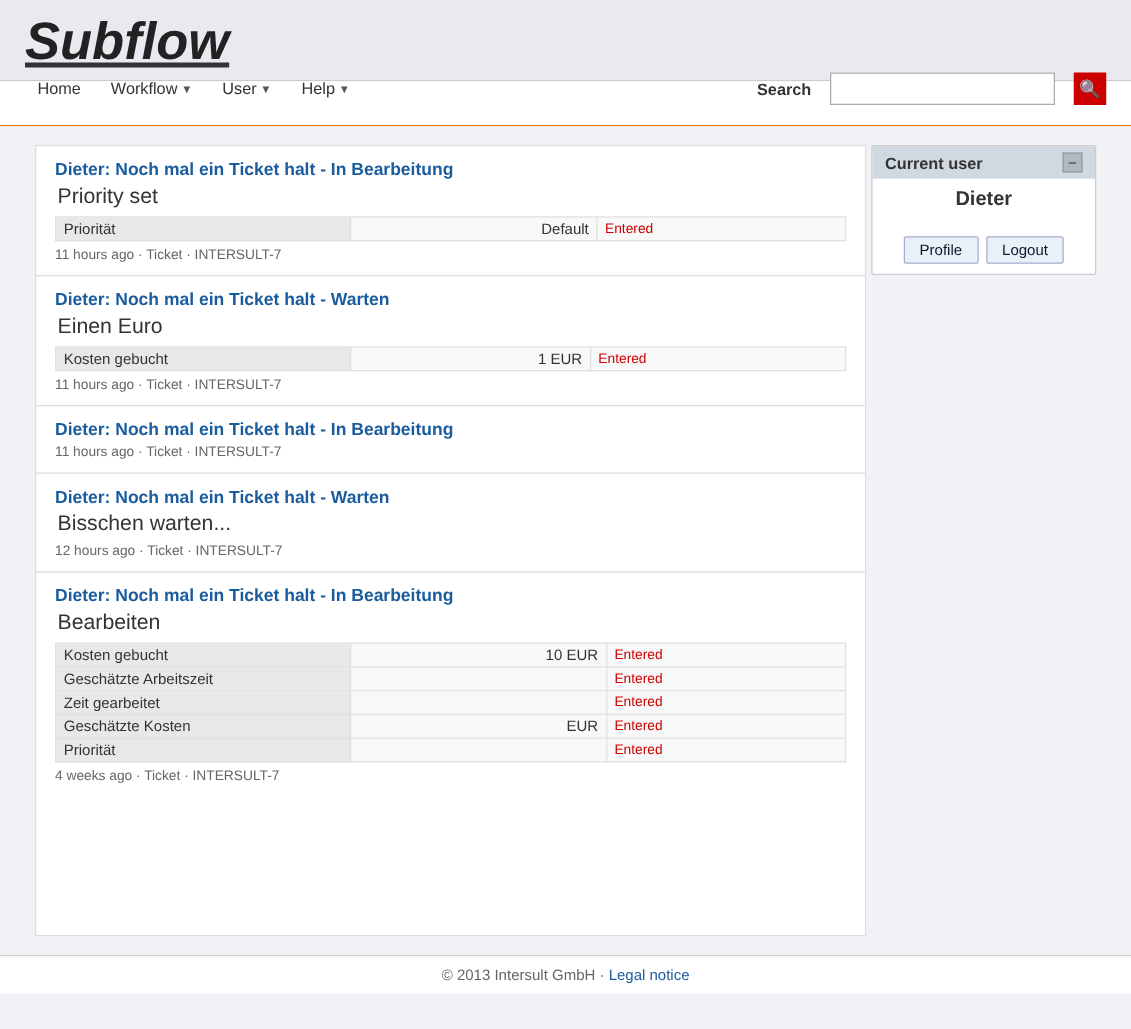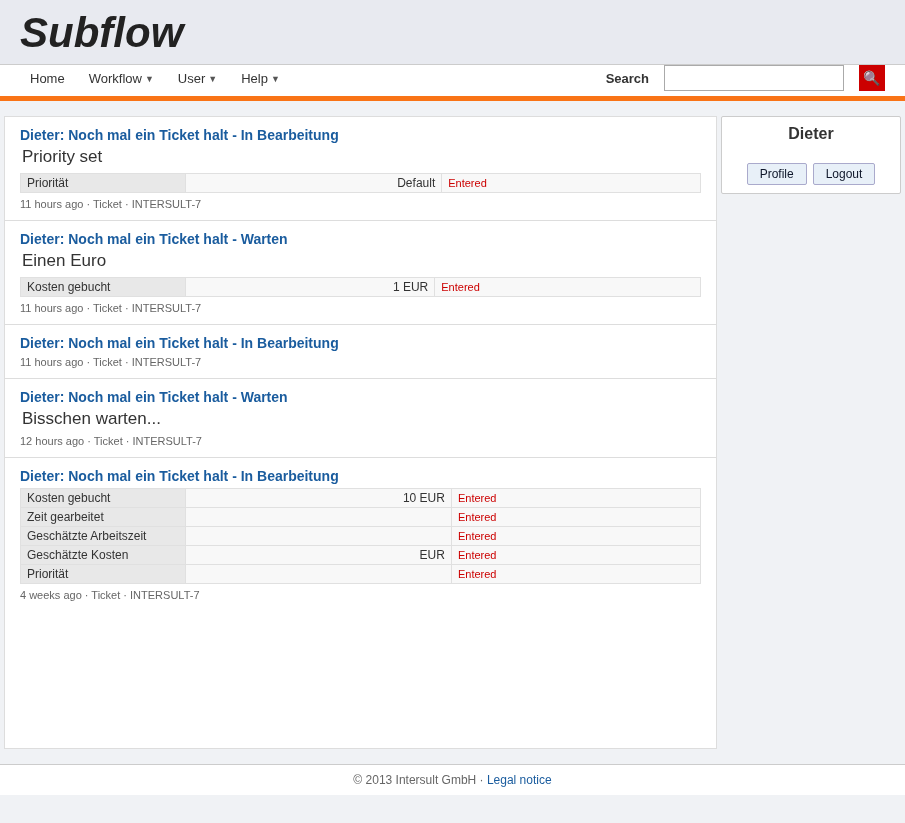--- a/index.html
+++ b/index.html
@@ -3,36 +3,37 @@
   <meta charset="utf-8">
   <style>
     * { box-sizing: border-box; margin: 0; padding: 0; }
     body { font-family: Arial, sans-serif; font-size: 13px; background: #f0f2f5; color: #333; }
 
     
     .app-header {
       background: #e8eaf0;
       padding: 10px 20px 8px 20px;
       border-bottom: 1px solid #ccc;
+      text-decoration: underline;
     }
     .app-title {
       font-size: 42px;
       font-weight: 900;
       font-style: italic;
       color: #222;
       line-height: 1.1;
     }
 
     
     .nav-bar {
       background: #fff;
-      border-bottom: 5px solid #f97316;
-      padding: 0 20px;
-      display: flex;
-      align-items: flex-start;
+      border-bottom: 1px solid #f97316;
+      padding: 16px 20px;
+      display: flex;
+      align-items: flex-end;
       height: 36px;
     }
     .nav-items {
       display: flex;
       align-items: center;
       gap: 4px;
       flex: 1;
     }
     .nav-item {
       padding: 6px 10px;
@@ -75,21 +76,21 @@
       display: flex;
       align-items: center;
       justify-content: center;
       color: white;
       font-size: 14px;
     }
 
     
     .main-layout {
       display: flex;
-      padding: 15px 4px;
+      padding: 15px 28px;
       gap: 4px;
       background: #f0f2f5;
       min-height: calc(823px - 160px);
     }
 
     
     .content-area {
       flex: 1;
       background: #fff;
       border: 1px solid #ddd;
@@ -134,21 +135,21 @@
     }
     .data-table td {
       padding: 2px 6px;
       border: 1px solid #e0e0e0;
       background: #f8f8f8;
     }
     .data-table td:first-child {
       background: #e8e8e8;
       font-weight: normal;
       color: #333;
-      width: 165px;
+      width: 236px;
     }
     .data-table td.value-cell {
       text-align: right;
       color: #333;
     }
     .data-table td.status-entered {
       color: #c00;
       font-size: 11px;
     }
 
@@ -290,34 +291,35 @@
         <a class="activity-title">Dieter: Noch mal ein Ticket halt - In Bearbeitung</a>
         <div class="activity-meta">11 hours ago · Ticket · INTERSULT-7</div>
       </div>
       <div class="activity-item">
         <a class="activity-title">Dieter: Noch mal ein Ticket halt - Warten</a>
         <div class="activity-description">Bisschen warten...</div>
         <div class="activity-meta">12 hours ago · Ticket · INTERSULT-7</div>
       </div>
       <div class="activity-item">
         <a class="activity-title">Dieter: Noch mal ein Ticket halt - In Bearbeitung</a>
+        <div class="activity-description">Bearbeiten</div>
         <table class="data-table">
           <tbody>
             <tr>
           <td>Kosten gebucht</td>
           <td class="value-cell">10 EUR</td>
           <td class="status-entered">Entered</td>
         </tr>
             <tr>
+          <td>Geschätzte Arbeitszeit</td>
+          <td class="value-cell"></td>
+          <td class="status-entered">Entered</td>
+        </tr>
+            <tr>
           <td>Zeit gearbeitet</td>
-          <td class="value-cell"></td>
-          <td class="status-entered">Entered</td>
-        </tr>
-            <tr>
-          <td>Geschätzte Arbeitszeit</td>
           <td class="value-cell"></td>
           <td class="status-entered">Entered</td>
         </tr>
             <tr>
           <td>Geschätzte Kosten</td>
           <td class="value-cell">EUR</td>
           <td class="status-entered">Entered</td>
         </tr>
             <tr>
           <td>Priorität</td>
@@ -325,20 +327,24 @@
           <td class="status-entered">Entered</td>
         </tr>
           </tbody>
         </table>
         <div class="activity-meta">4 weeks ago · Ticket · INTERSULT-7</div>
       </div>
     </div>
 
   <div class="sidebar">
     <div class="current-user-card">
+      <div class="current-user-header">
+        <span>Current user</span>
+        <button class="minimize-btn">−</button>
+      </div>
       <div class="current-user-body">
         <div class="current-user-name">Dieter</div>
         <div class="user-actions">
           <button class="user-action-btn">Profile</button>
           <button class="user-action-btn">Logout</button>
         </div>
       </div>
     </div>
   </div>
 

